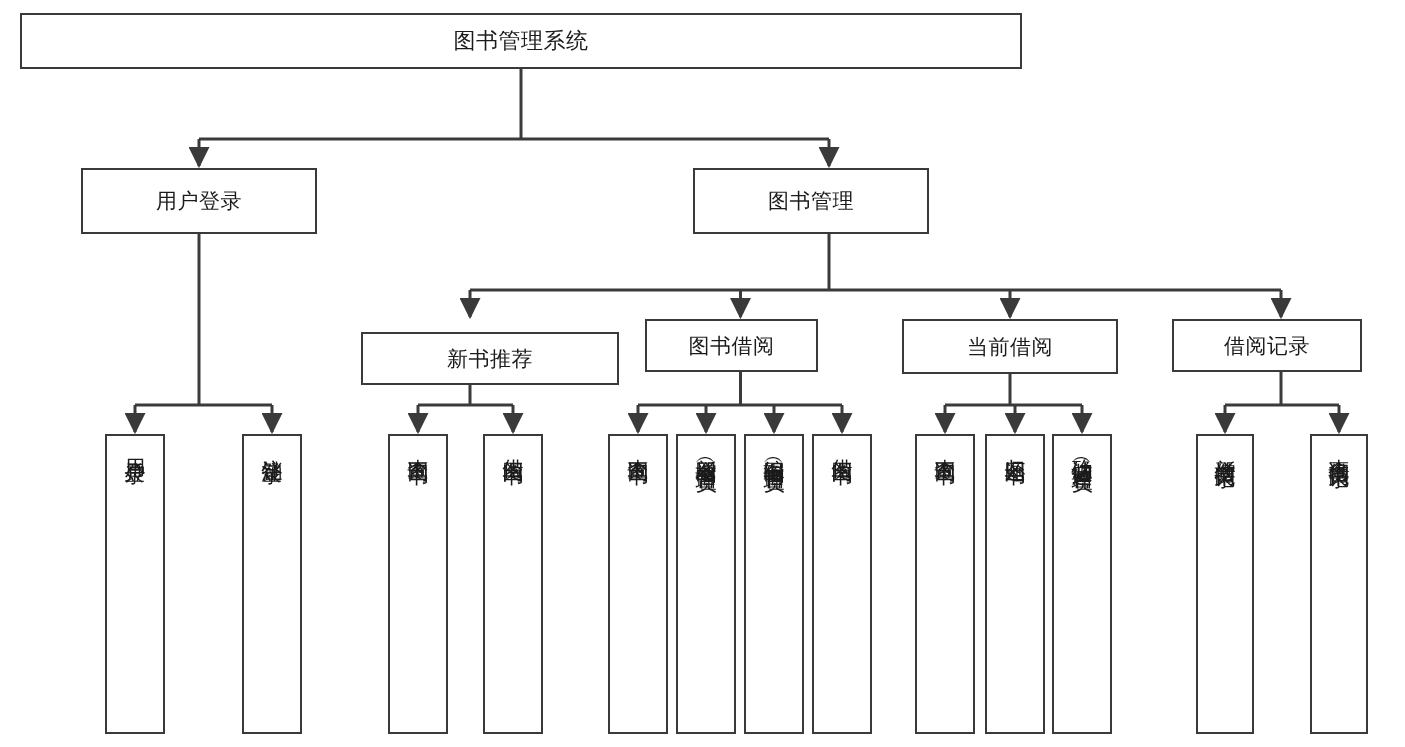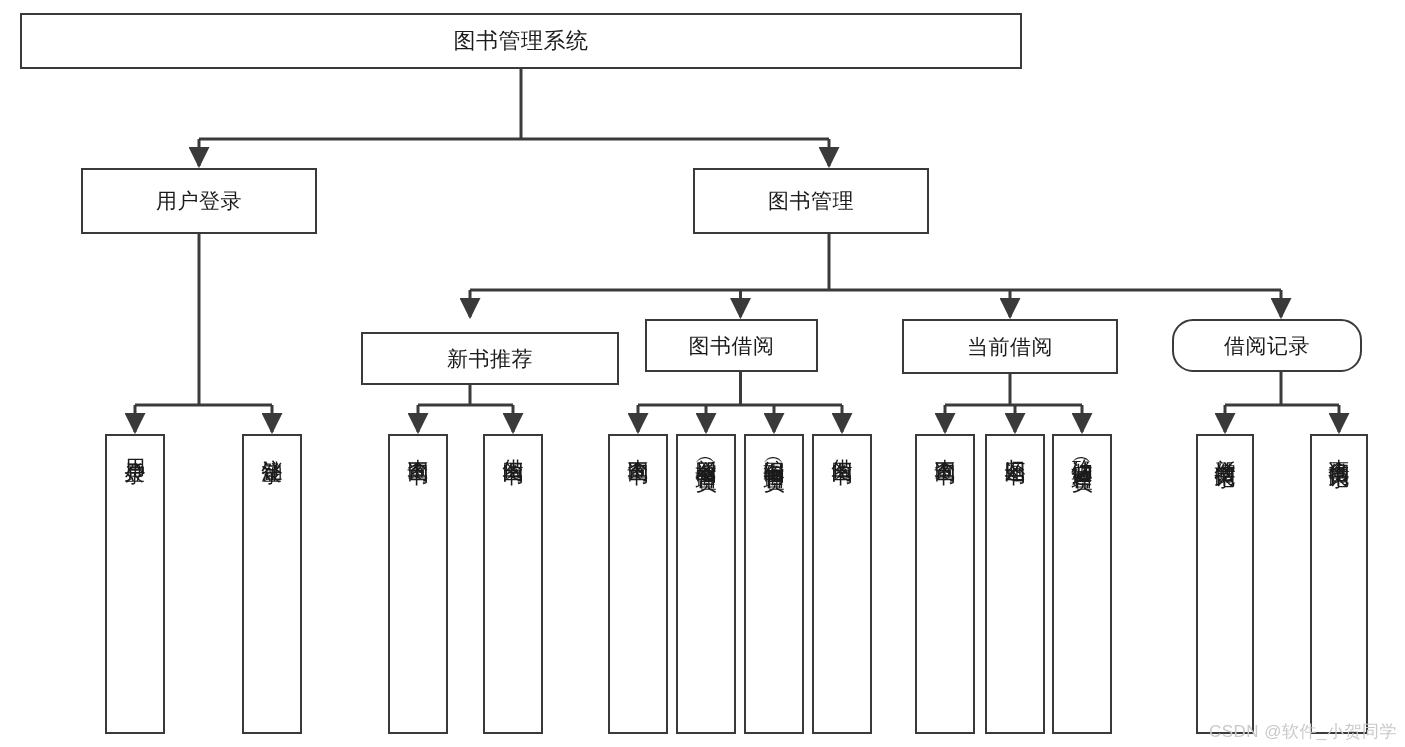--- a/index.html
+++ b/index.html
@@ -135,21 +135,21 @@
       </div>
       <div class="node horiz" style="left: 361px; top: 332px; width: 258px; height: 53px;">
         <span class="label">新书推荐</span>
       </div>
       <div class="node horiz" style="left: 633px; top: 319px; width: 173px; height: 53px; margin-left: 12px;">
         <span class="label">图书借阅</span>
       </div>
       <div class="node horiz" style="left: 902px; top: 319px; width: 216px; height: 55px;">
         <span class="label">当前借阅</span>
       </div>
-      <div class="node horiz" style="left: 1172px; top: 319px; width: 190px; height: 53px; border-radius: 21px;">
+      <div class="node horiz" style="left: 1172px; top: 319px; width: 190px; height: 53px;">
         <span class="label">借阅记录</span>
       </div>
       <div class="node vert" style="left: 105px; top: 434px; width: 60px; height: 300px;">
         <span class="label">用户登录</span>
       </div>
       <div class="node vert" style="left: 242px; top: 434px; width: 60px; height: 300px;">
         <span class="label">注销登录</span>
       </div>
       <div class="node vert" style="left: 388px; top: 434px; width: 60px; height: 300px;">
         <span class="label">查询图书</span>
@@ -179,15 +179,14 @@
         <span class="label">确认归还（管理员）</span>
       </div>
       <div class="node vert" style="left: 1196px; top: 434px; width: 58px; height: 300px;">
         <span class="label">新增借阅记录</span>
       </div>
       <div class="node vert" style="left: 1310px; top: 434px; width: 58px; height: 300px;">
         <span class="label">查询借阅记录</span>
       </div>
     </div>
 
-  <div class="watermark">CSDN @软件_小贺同学</div>
 
 </div>
 
 </body></html>

